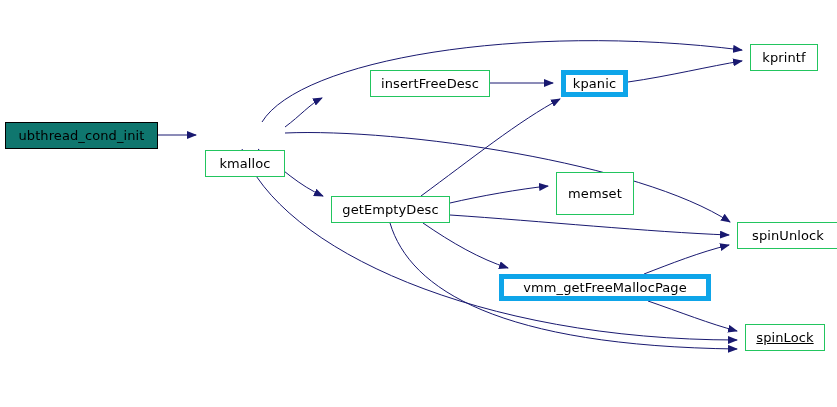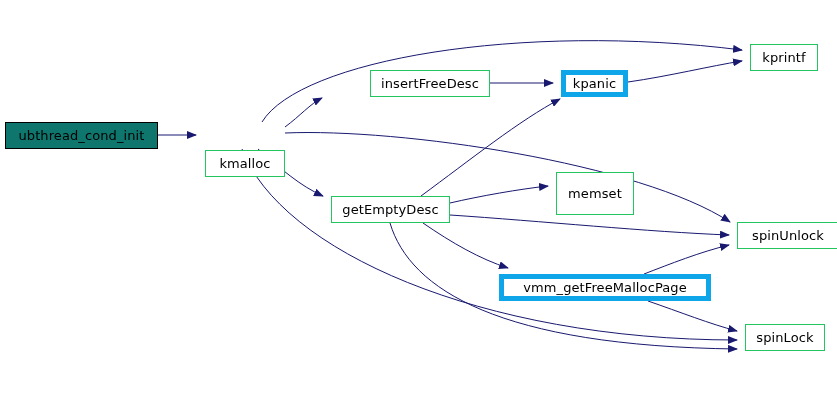--- a/index.html
+++ b/index.html
@@ -102,18 +102,18 @@
       </div>
       <div class="node" style="left: 331px; top: 196px; width: 119px; height: 27px;">
         <span class="node-label">getEmptyDesc</span>
       </div>
       <div class="node" style="left: 737px; top: 222px; width: 102px; height: 27px;">
         <span class="node-label">spinUnlock</span>
       </div>
       <div class="node accent" style="left: 499px; top: 274px; width: 212px; height: 27px;">
         <span class="node-label">vmm_getFreeMallocPage</span>
       </div>
-      <div class="node" style="left: 745px; top: 324px; width: 80px; height: 27px;">
+      <div class="node" style="left: 745px; top: 324px; width: 80px; height: 27px; text-decoration: underline;">
         <span class="node-label">spinLock</span>
       </div>
     </div>
 
 </div>
 
 </body></html>

